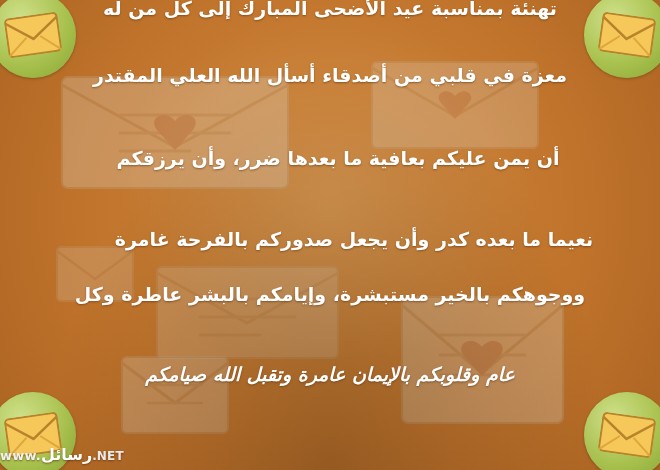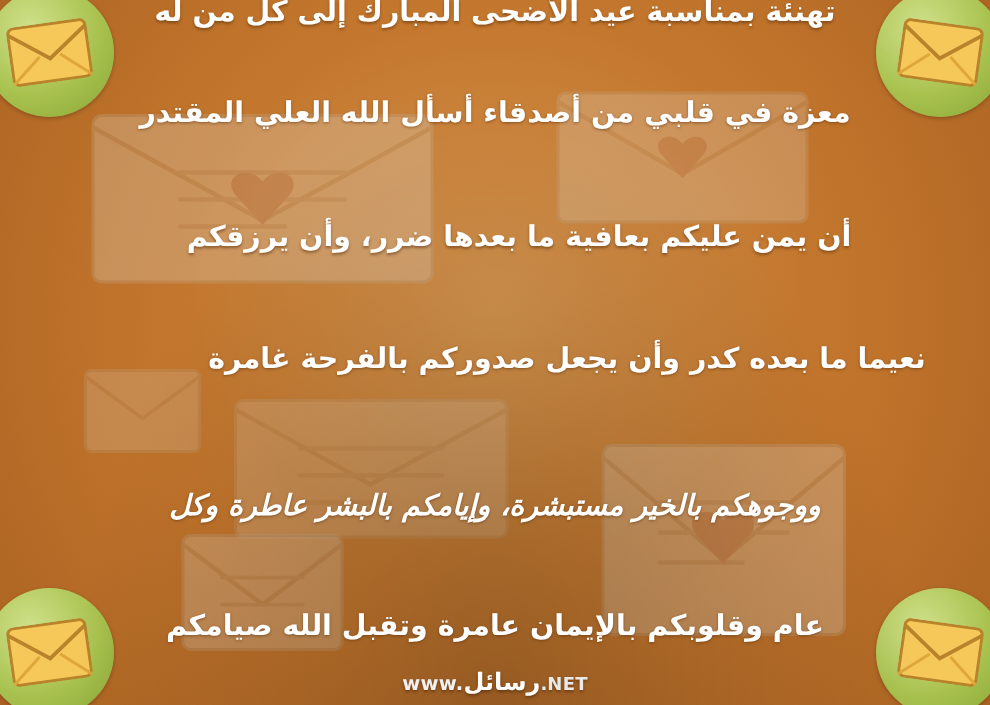--- a/index.html
+++ b/index.html
@@ -71,48 +71,49 @@
   }
   .corner.tr .mini, .corner.br .mini { transform: translate(-50%, -50%) rotate(8deg); }
 
   
   .lines {
     position: absolute;
     inset: 0;
     display: flex;
     flex-direction: column;
     justify-content: flex-start;
+    align-items: center;
     padding-top: 0px;
   }
   .line {
     direction: rtl;
     unicode-bidi: bidi-override;
     width: 100%;
     text-align: center;
     color: #ffffff;
     font-weight: bold;
     font-size: 19px;
     line-height: 1.1;
     text-shadow: 0 1px 2px rgba(90,45,10,0.55);
     white-space: nowrap;
   }
   .line.l1 { margin-top: -2px; }
   .line.l2 { margin-top: 46px; }
   .line.l3 { margin-top: 62px; margin-left: 16px; }
   .line.l4 { margin-top: 60px; padding-left: 48px; }
-  .line.l5 { margin-top: 77px; font-style: italic; }
-  .line.l6 { margin-top: 60px; }
+  .line.l5 { margin-top: 34px; }
+  .line.l6 { margin-top: 60px; font-style: italic; }
 
   
   .footer {
     position: absolute;
     left: 0;
     right: 0;
     bottom: 6px;
-    text-align: center;
+    text-align: left;
     font-size: 14px;
     font-weight: bold;
     letter-spacing: 0.2px;
     color: #ffffff;
     text-shadow: 0 1px 2px rgba(80,40,10,0.6);
     direction: ltr;
   }
   .footer .w { color: #f1f1f1; font-size: 13px; }
   .footer .brand { color: #ffffff; font-size: 16px; }
   .footer .tld { color: #e9e9e9; font-size: 12px; }

